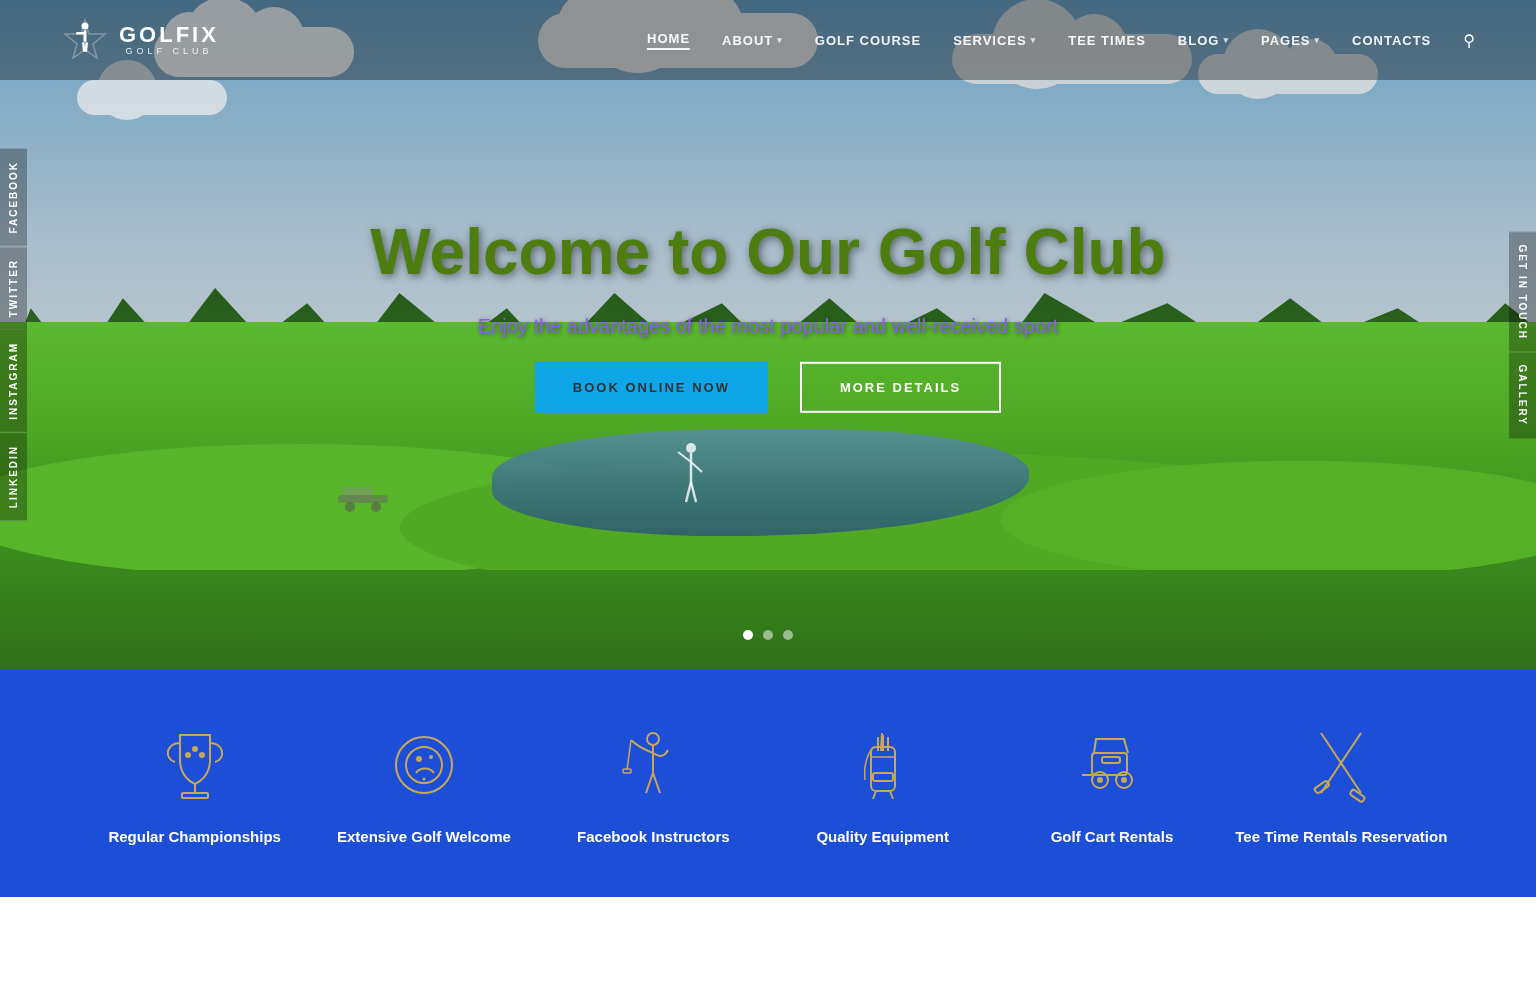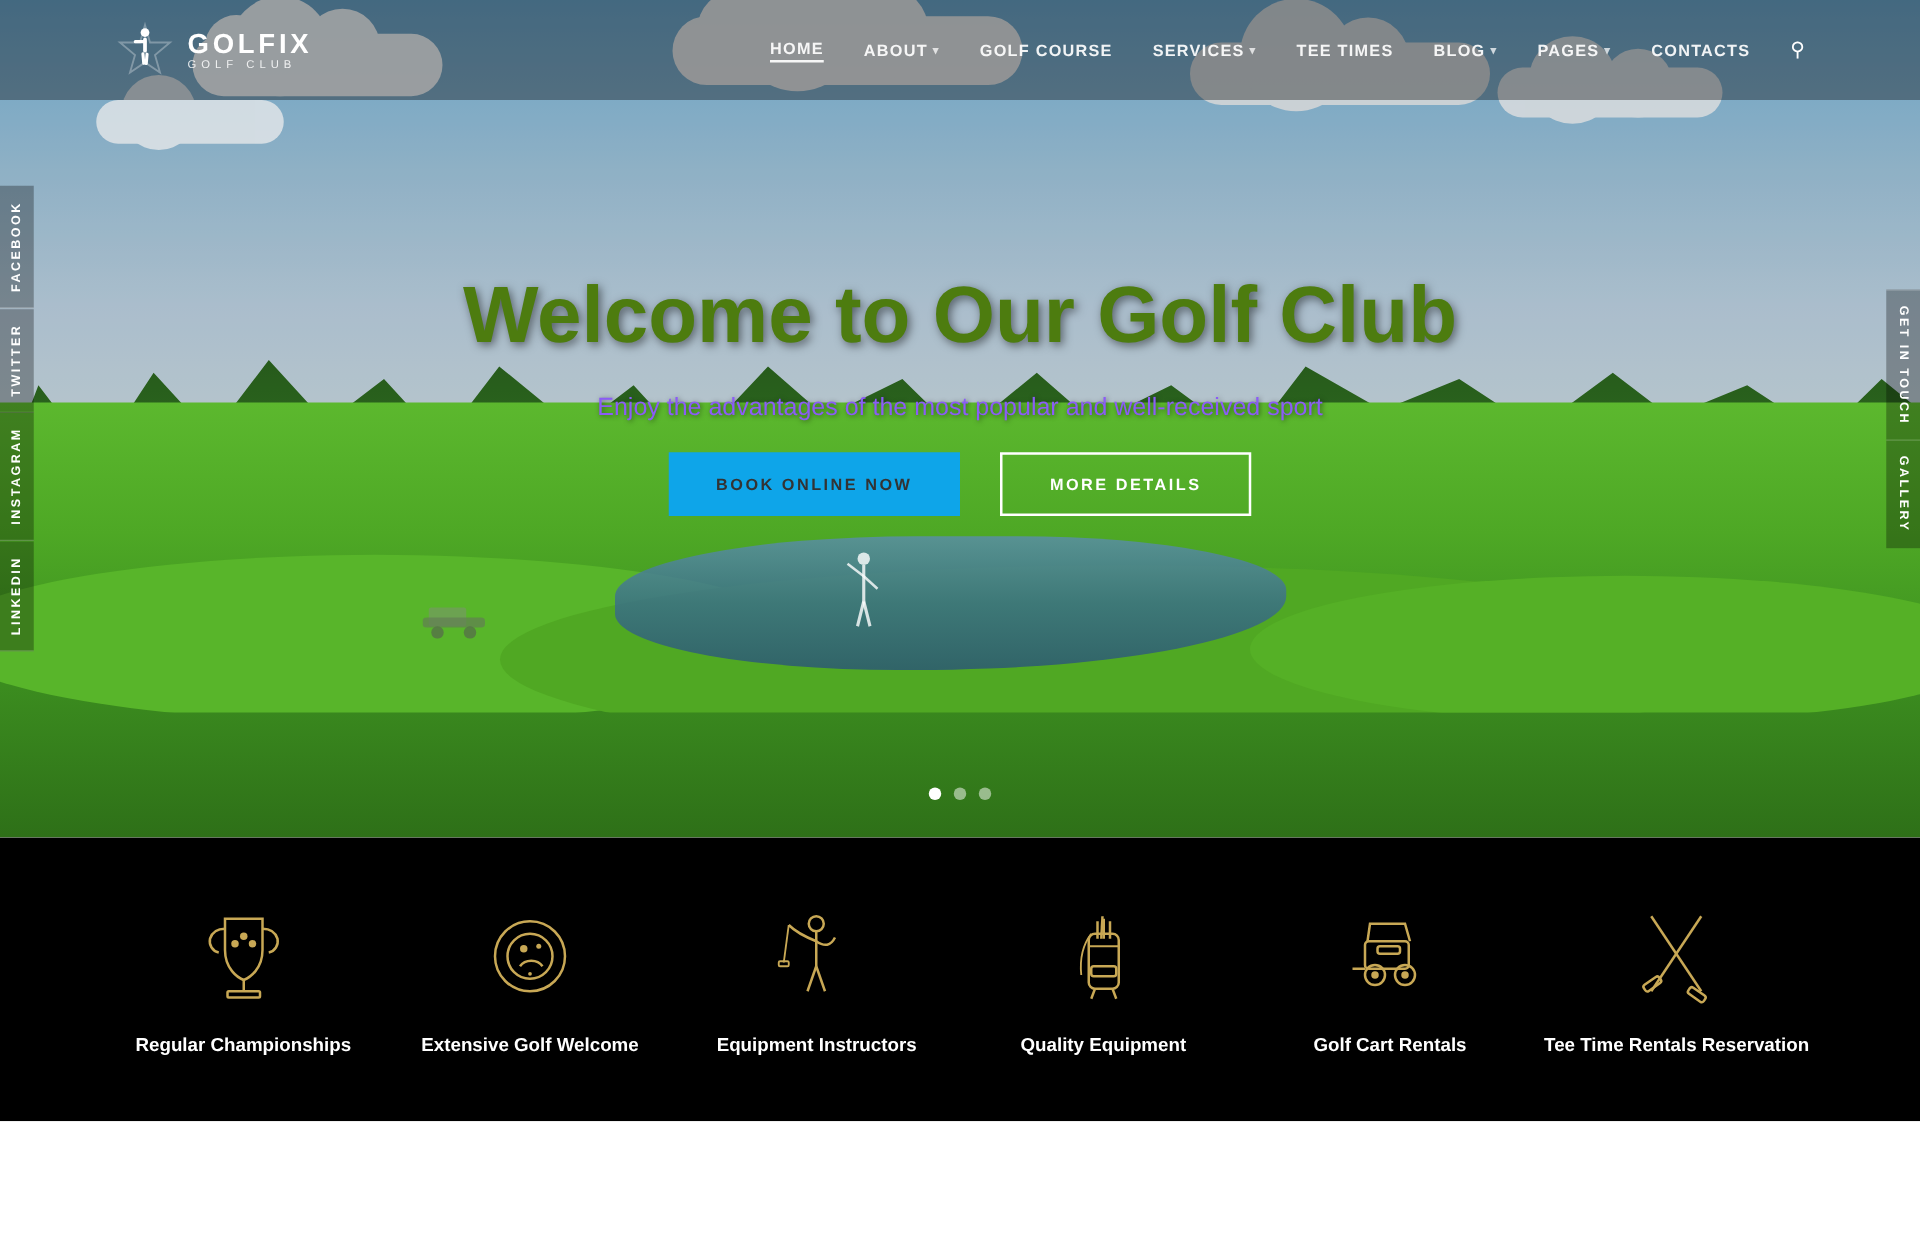--- a/index.html
+++ b/index.html
@@ -6,23 +6,24 @@
     body { font-family: 'Arial', sans-serif; width: 1536px; overflow-x: hidden; background: #fff; }
 
     
     header {
       position: absolute;
       top: 0; left: 0; right: 0;
       z-index: 100;
       display: flex;
       align-items: center;
       justify-content: space-between;
-      padding: 0 92px;
+      padding: 0 61px;
       height: 80px;
       background: rgba(0,0,0,0.35);
+      text-align: center;
     }
     .logo-area {
       display: flex;
       align-items: center;
       gap: 10px;
     }
     .logo-icon {
       width: 48px;
       height: 48px;
     }
@@ -219,21 +220,21 @@
       height: 10px;
       border-radius: 50%;
       background: rgba(255,255,255,0.5);
     }
     .dot.active {
       background: #fff;
     }
 
     
     .features {
-      background: #000000;
+      background: #1d4ed8;
       padding: 50px 80px;
       display: flex;
       justify-content: space-around;
       align-items: center;
     }
     .feature-item {
       display: flex;
       flex-direction: column;
       align-items: center;
       text-align: center;
@@ -443,21 +444,21 @@
         <line x1="40" y1="20" x2="40" y2="48"></line>
         <path d="M40 28 Q25 22 18 15" stroke="#c8a855" stroke-width="2" fill="none"></path>
         <path d="M40 28 Q50 35 55 25" stroke="#c8a855" stroke-width="2" fill="none"></path>
         <line x1="40" y1="48" x2="33" y2="68"></line>
         <line x1="40" y1="48" x2="47" y2="68"></line>
 
         <line x1="18" y1="15" x2="14" y2="45" stroke="#c8a855" stroke-width="1.5"></line>
         <rect x="10" y="44" width="8" height="4" rx="1" stroke="#c8a855" stroke-width="1.5"></rect>
       </svg>
     </div>
-    <span class="feature-label">Equipment Instructors</span>
+    <span class="feature-label">Facebook Instructors</span>
   </div>
 
   <div class="feature-item">
     <div class="feature-icon">
       <svg viewBox="0 0 80 80" fill="none" stroke="#c8a855" stroke-width="2">
 
         <rect x="28" y="22" width="24" height="44" rx="5"></rect>
 
         <path d="M30 22 Q20 35 22 55" stroke="#c8a855" stroke-width="1.5" fill="none"></path>
 

